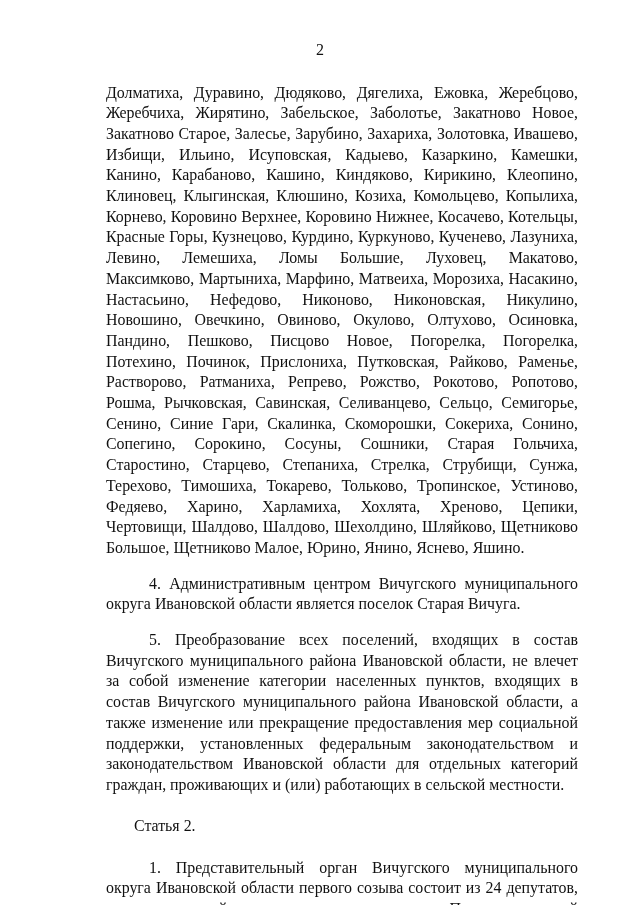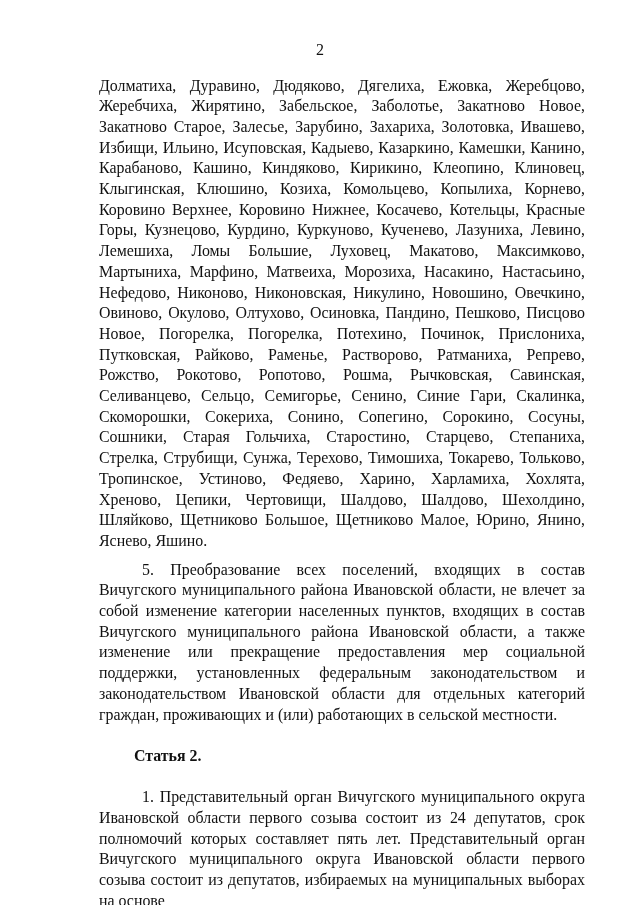--- a/index.html
+++ b/index.html
@@ -8,31 +8,32 @@
     position: absolute; left: 0; top: 0; width: 640px; height: 905px; background: #fff;
   }
   .page-number {
     position: absolute; top: 40px; left: 0; width: 640px; text-align: center;
     font-family: "Liberation Serif", serif; font-size: 16px; color: #111; line-height: 20px;
   }
   .body-text {
     position: absolute; left: 91px; top: 67.5px; width: 502px;
     font-family: "Liberation Serif", serif; font-size: 15.9px; line-height: 20.7px; color: #111;
   }
-  .body-text p { margin: 8px; text-align: justify; text-align-last: left; }
+  .body-text p { margin: 15px; text-align: justify; text-align-last: left; }
   .body-text p.indent { text-indent: 43px; }
   .heading {
-    font-weight: bold; text-indent: 43px; margin: 20.7px 0 20.7px 0 !important;
+    font-weight: normal; text-indent: 43px; margin: 20.7px 0 20.7px 0 !important;
   }
 </style>
 </head>
 <body>
 
 <div class="page">
   <div class="page-number">2</div>
 
   <div class="body-text">
     <p>Долматиха, Дуравино, Дюдяково, Дягелиха, Ежовка, Жеребцово, Жеребчиха, Жирятино, Забельское, Заболотье, Закатново Новое, Закатново Старое, Залесье, Зарубино, Захариха, Золотовка, Ивашево, Избищи, Ильино, Исуповская, Кадыево, Казаркино, Камешки, Канино, Карабаново, Кашино, Киндяково, Кирикино, Клеопино, Клиновец, Клыгинская, Клюшино, Козиха, Комольцево, Копылиха, Корнево, Коровино Верхнее, Коровино Нижнее, Косачево, Котельцы, Красные Горы, Кузнецово, Курдино, Куркуново, Кученево, Лазуниха, Левино, Лемешиха, Ломы Большие, Луховец, Макатово, Максимково, Мартыниха, Марфино, Матвеиха, Морозиха, Насакино, Настасьино, Нефедово, Никоново, Никоновская, Никулино, Новошино, Овечкино, Овиново, Окулово, Олтухово, Осиновка, Пандино, Пешково, Писцово Новое, Погорелка, Погорелка, Потехино, Починок, Прислониха, Путковская, Райково, Раменье, Растворово, Ратманиха, Репрево, Рожство, Рокотово, Ропотово, Рошма, Рычковская, Савинская, Селиванцево, Сельцо, Семигорье, Сенино, Синие Гари, Скалинка, Скоморошки, Сокериха, Сонино, Сопегино, Сорокино, Сосуны, Сошники, Старая Гольчиха, Старостино, Старцево, Степаниха, Стрелка, Струбищи, Сунжа, Терехово, Тимошиха, Токарево, Тольково, Тропинское, Устиново, Федяево, Харино, Харламиха, Хохлята, Хреново, Цепики, Чертовищи, Шалдово, Шалдово, Шехолдино, Шляйково, Щетниково Большое, Щетниково Малое, Юрино, Янино, Яснево, Яшино.</p>
+    <p class="indent">4. Административным центром Вичугского муниципального округа Ивановской области является поселок Старая Вичуга.</p>
     <p class="indent">5. Преобразование всех поселений, входящих в состав Вичугского муниципального района Ивановской области, не влечет за собой изменение категории населенных пунктов, входящих в состав Вичугского муниципального района Ивановской области, а также изменение или прекращение предоставления мер социальной поддержки, установленных федеральным законодательством и законодательством Ивановской области для отдельных категорий граждан, проживающих и (или) работающих в сельской местности.</p>
     <p class="heading">Статья 2.</p>
     <p class="indent">1. Представительный орган Вичугского муниципального округа Ивановской области первого созыва состоит из 24 депутатов, срок полномочий которых составляет пять лет. Представительный орган Вичугского муниципального округа Ивановской области первого созыва состоит из депутатов, избираемых на муниципальных выборах на основе</p>
   </div>
 </div>
 
 </body></html>

